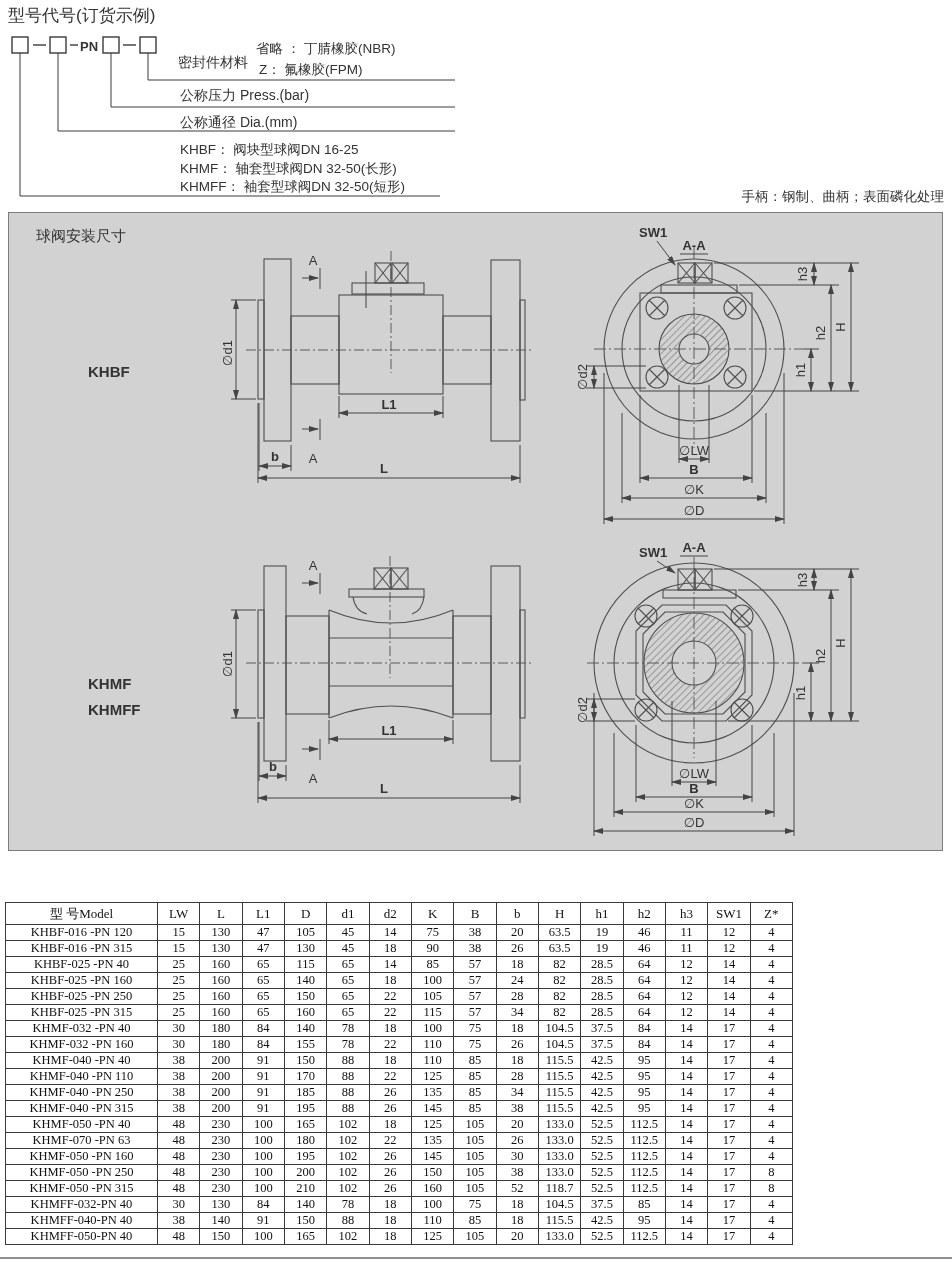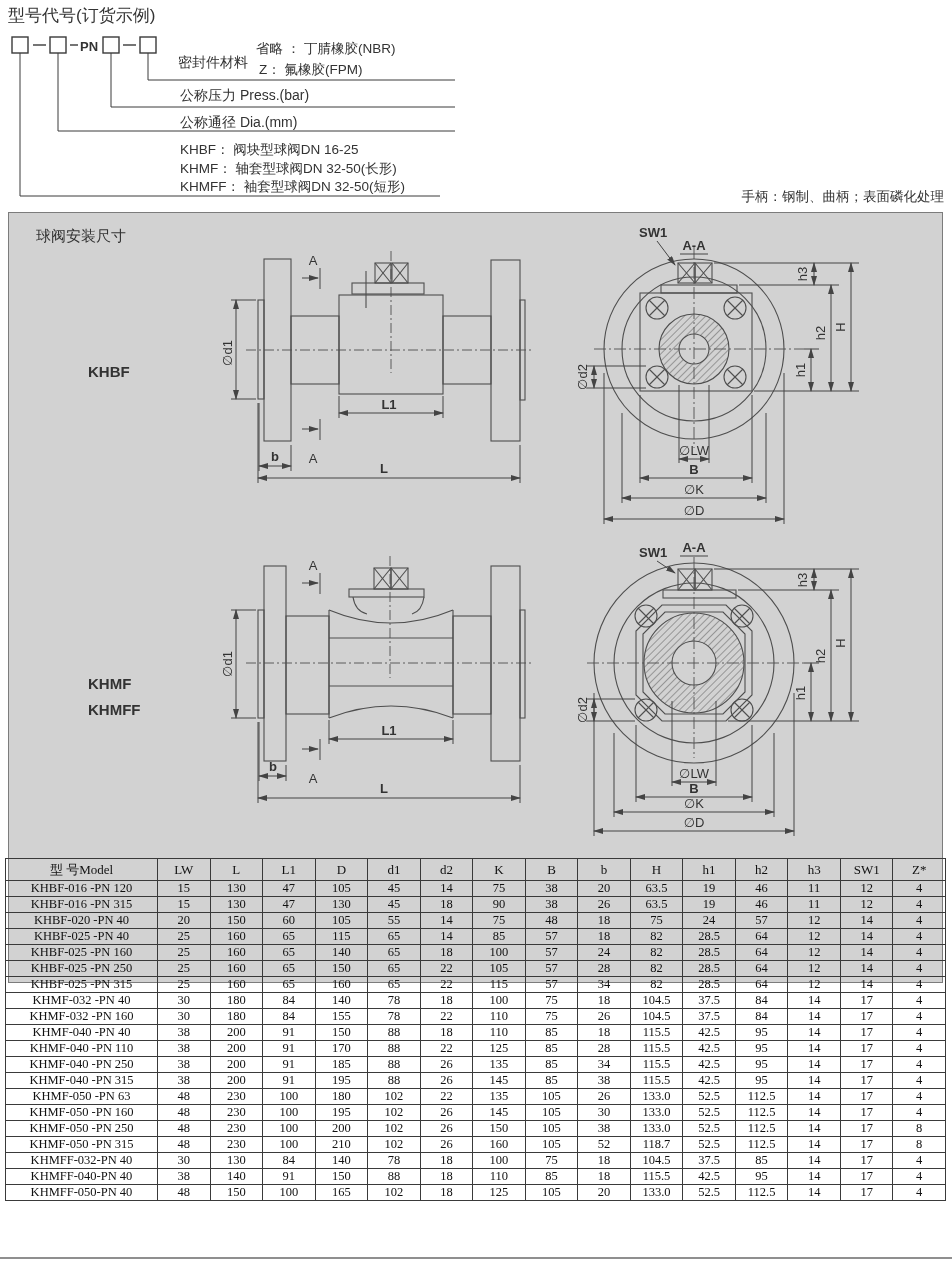--- a/index.html
+++ b/index.html
@@ -3,25 +3,25 @@
 <meta charset="utf-8">
 <style>
   html,body{margin:0;padding:0;}
   body{
     width:952px;height:1262px;position:relative;background:#fff;
     font-family:"Liberation Sans","DejaVu Sans",sans-serif;color:#333;
     overflow:hidden;
   }
   svg text{font-family:"Liberation Sans","DejaVu Sans",sans-serif;fill:#333;}
   .panel{
-    position:absolute;left:8px;top:212px;width:935px;height:771px;
+    position:absolute;left:8px;top:212px;width:935px;height:639px;
     background:#d2d2d2;border:1px solid #7c7c7c;box-sizing:border-box;
   }
   #dim-table{
-    position:absolute;left:5px;top:858px;width:941px;
+    position:absolute;left:5px;top:902px;width:788px;
     border-collapse:collapse;table-layout:fixed;
     font-family:"Liberation Serif","DejaVu Serif",serif;
     font-size:12.5px;color:#111;
   }
   #dim-table th,#dim-table td{
     border:1px solid #3a3a3a;text-align:center;padding:0;
     height:15px;line-height:15px;white-space:nowrap;overflow:hidden;
   }
   #dim-table th{font-weight:normal;height:21px;line-height:21px;font-size:13px;}
   .footnote{position:absolute;left:2px;top:1287px;font-size:13.5px;color:#3a3a3a;}
@@ -403,38 +403,20 @@
         <td>38</td>
         <td>26</td>
         <td>63.5</td>
         <td>19</td>
         <td>46</td>
         <td>11</td>
         <td>12</td>
         <td>4</td>
       </tr>
       <tr>
-        <td>KHBF-020 -PN 40</td>
-        <td>20</td>
-        <td>150</td>
-        <td>60</td>
-        <td>105</td>
-        <td>55</td>
-        <td>14</td>
-        <td>75</td>
-        <td>48</td>
-        <td>18</td>
-        <td>75</td>
-        <td>24</td>
-        <td>57</td>
-        <td>12</td>
-        <td>14</td>
-        <td>4</td>
-      </tr>
-      <tr>
         <td>KHBF-025 -PN 40</td>
         <td>25</td>
         <td>160</td>
         <td>65</td>
         <td>115</td>
         <td>65</td>
         <td>14</td>
         <td>85</td>
         <td>57</td>
         <td>18</td>
@@ -601,21 +583,39 @@
         <td>85</td>
         <td>38</td>
         <td>115.5</td>
         <td>42.5</td>
         <td>95</td>
         <td>14</td>
         <td>17</td>
         <td>4</td>
       </tr>
       <tr>
-        <td>KHMF-050 -PN 63</td>
+        <td>KHMF-050 -PN 40</td>
+        <td>48</td>
+        <td>230</td>
+        <td>100</td>
+        <td>165</td>
+        <td>102</td>
+        <td>18</td>
+        <td>125</td>
+        <td>105</td>
+        <td>20</td>
+        <td>133.0</td>
+        <td>52.5</td>
+        <td>112.5</td>
+        <td>14</td>
+        <td>17</td>
+        <td>4</td>
+      </tr>
+      <tr>
+        <td>KHMF-070 -PN 63</td>
         <td>48</td>
         <td>230</td>
         <td>100</td>
         <td>180</td>
         <td>102</td>
         <td>22</td>
         <td>135</td>
         <td>105</td>
         <td>26</td>
         <td>133.0</td>

